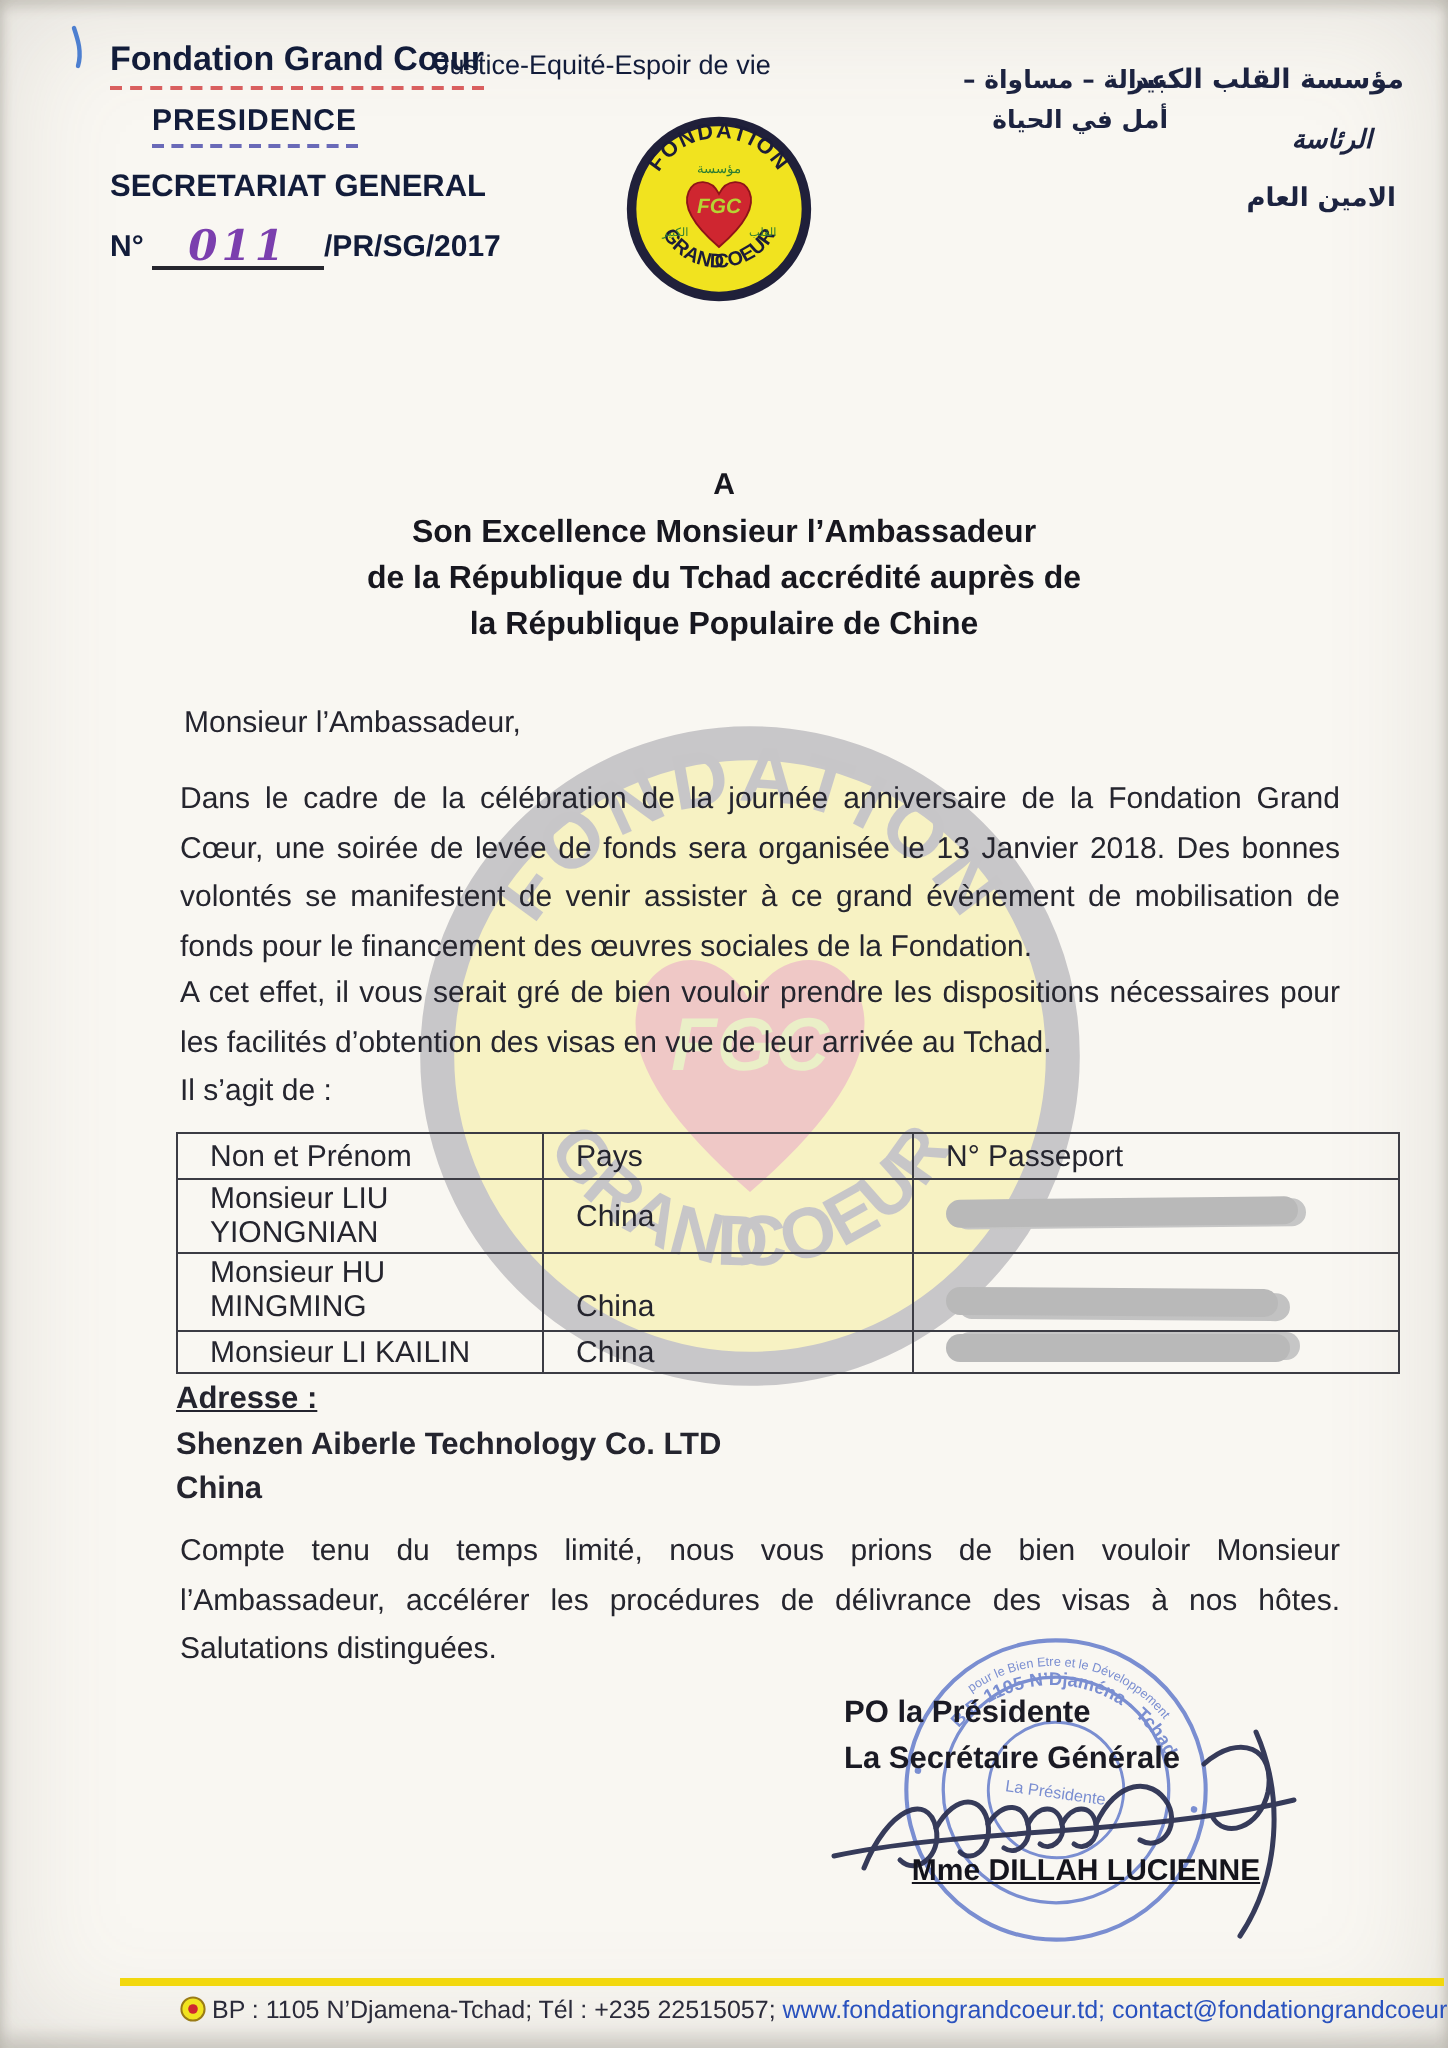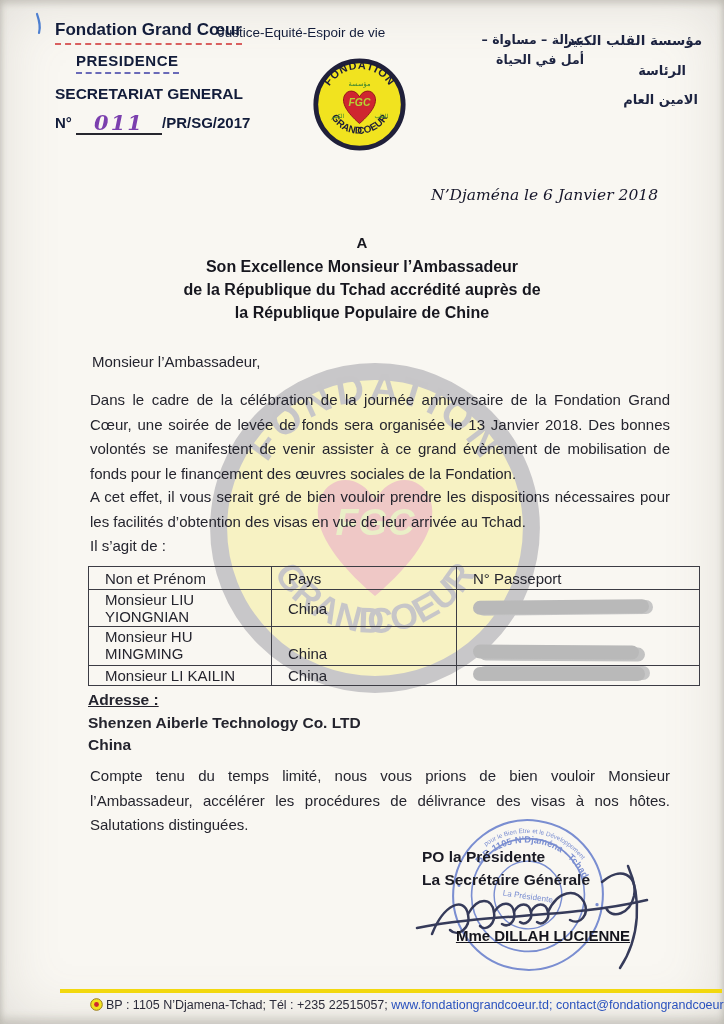--- a/index.html
+++ b/index.html
@@ -13,21 +13,21 @@
   .hdr-org{position:absolute;left:55px;top:20px;font-size:17px;font-weight:bold;color:#121c3a;border-bottom:2px dashed #d95f5f;padding-bottom:3px;}
   .hdr-pres{position:absolute;left:76px;top:52px;font-size:15px;font-weight:bold;color:#121c3a;border-bottom:2px dashed #6a6ab8;padding-bottom:3px;letter-spacing:.5px;}
   .hdr-sec{position:absolute;left:55px;top:85px;font-size:15.5px;font-weight:bold;color:#121c3a;}
   .hdr-motto{position:absolute;left:218px;top:25px;font-size:13.5px;font-weight:normal;color:#121c3a;}
   .ref{position:absolute;left:55px;top:108px;font-size:15px;font-weight:bold;color:#121c3a;}
   .ref .line{display:inline-block;width:86px;border-bottom:2px solid #26262e;text-align:center;}
   .handwritten{font-family:"DejaVu Serif",serif;font-style:italic;color:#7b3fae;font-size:21px;letter-spacing:2px;position:relative;top:2px;}
   .ar{position:absolute;direction:rtl;font-family:"DejaVu Sans",sans-serif;font-weight:bold;color:#1c2340;}
   .ar-motto{right:140px;top:30px;width:128px;font-size:12.5px;line-height:20px;text-align:right;}
   .ar-org{right:22px;top:32px;font-size:13.5px;}
-  .ar-pres{right:38px;top:63px;font-size:13px;}
+  .ar-pres{right:38px;top:63px;font-size:13px;font-style:italic;}
   .ar-secgen{right:26px;top:92px;font-size:13px;}
   .logo-box{position:absolute;left:312px;top:57px;width:95px;height:95px;}
   .watermark{position:absolute;left:205px;top:358px;width:340px;height:340px;opacity:.22;pointer-events:none;}
   .pen-tick{position:absolute;left:33px;top:12px;}
   
   .date{position:absolute;right:66px;top:186px;font-family:"DejaVu Serif",serif;font-style:italic;font-size:15.5px;color:#16162a;}
   .addressee{position:absolute;left:60px;right:60px;top:231px;text-align:center;font-weight:bold;font-size:16px;line-height:23px;color:#17171f;}
   .addressee .a-head{font-size:15px;margin-bottom:1px;}
   .salutation{position:absolute;left:92px;top:353px;font-size:15px;}
   .para{position:absolute;left:90px;width:580px;font-size:15px;line-height:24.5px;text-align:justify;color:#25252e;}
@@ -117,21 +117,20 @@
     <text font-size="10.5" font-weight="bold" fill="#1c1c38">
       <textPath href="#warcBot" startOffset="10%">GRAND</textPath>
     </text>
     <text font-size="10.5" font-weight="bold" fill="#1c1c38">
       <textPath href="#warcBot" startOffset="90%" text-anchor="end">COEUR</textPath>
     </text>
     <path d="M50,70 C36,58 31,48 34,41 C37,34 46,34 50,42 C54,34 63,34 66,41 C69,48 64,58 50,70 Z" fill="#cf2630"></path>
     <text x="50" y="52" text-anchor="middle" font-size="11" font-style="italic" font-weight="bold" fill="#b6d433">FGC</text>
   </svg>
 
-  <div class="date">N’Djaména le 6 Janvier 2018</div>
   <div class="addressee">
     <div class="a-head">A</div>
     <div>Son Excellence Monsieur l’Ambassadeur</div>
     <div>de la République du Tchad accrédité auprès de</div>
     <div>la République Populaire de Chine</div>
   </div>
 
   <div class="salutation">Monsieur l’Ambassadeur,</div>
   <div class="para p1">Dans le cadre de la célébration de la journée anniversaire de la Fondation Grand Cœur, une soirée de levée de fonds sera organisée le 13 Janvier 2018. Des bonnes volontés se manifestent de venir assister à ce grand évènement de mobilisation de fonds pour le financement des œuvres sociales de la Fondation.</div>
   <div class="para p2">A cet effet, il vous serait gré de bien vouloir prendre les dispositions nécessaires pour les facilités d’obtention des visas en vue de leur arrivée au Tchad.</div>

